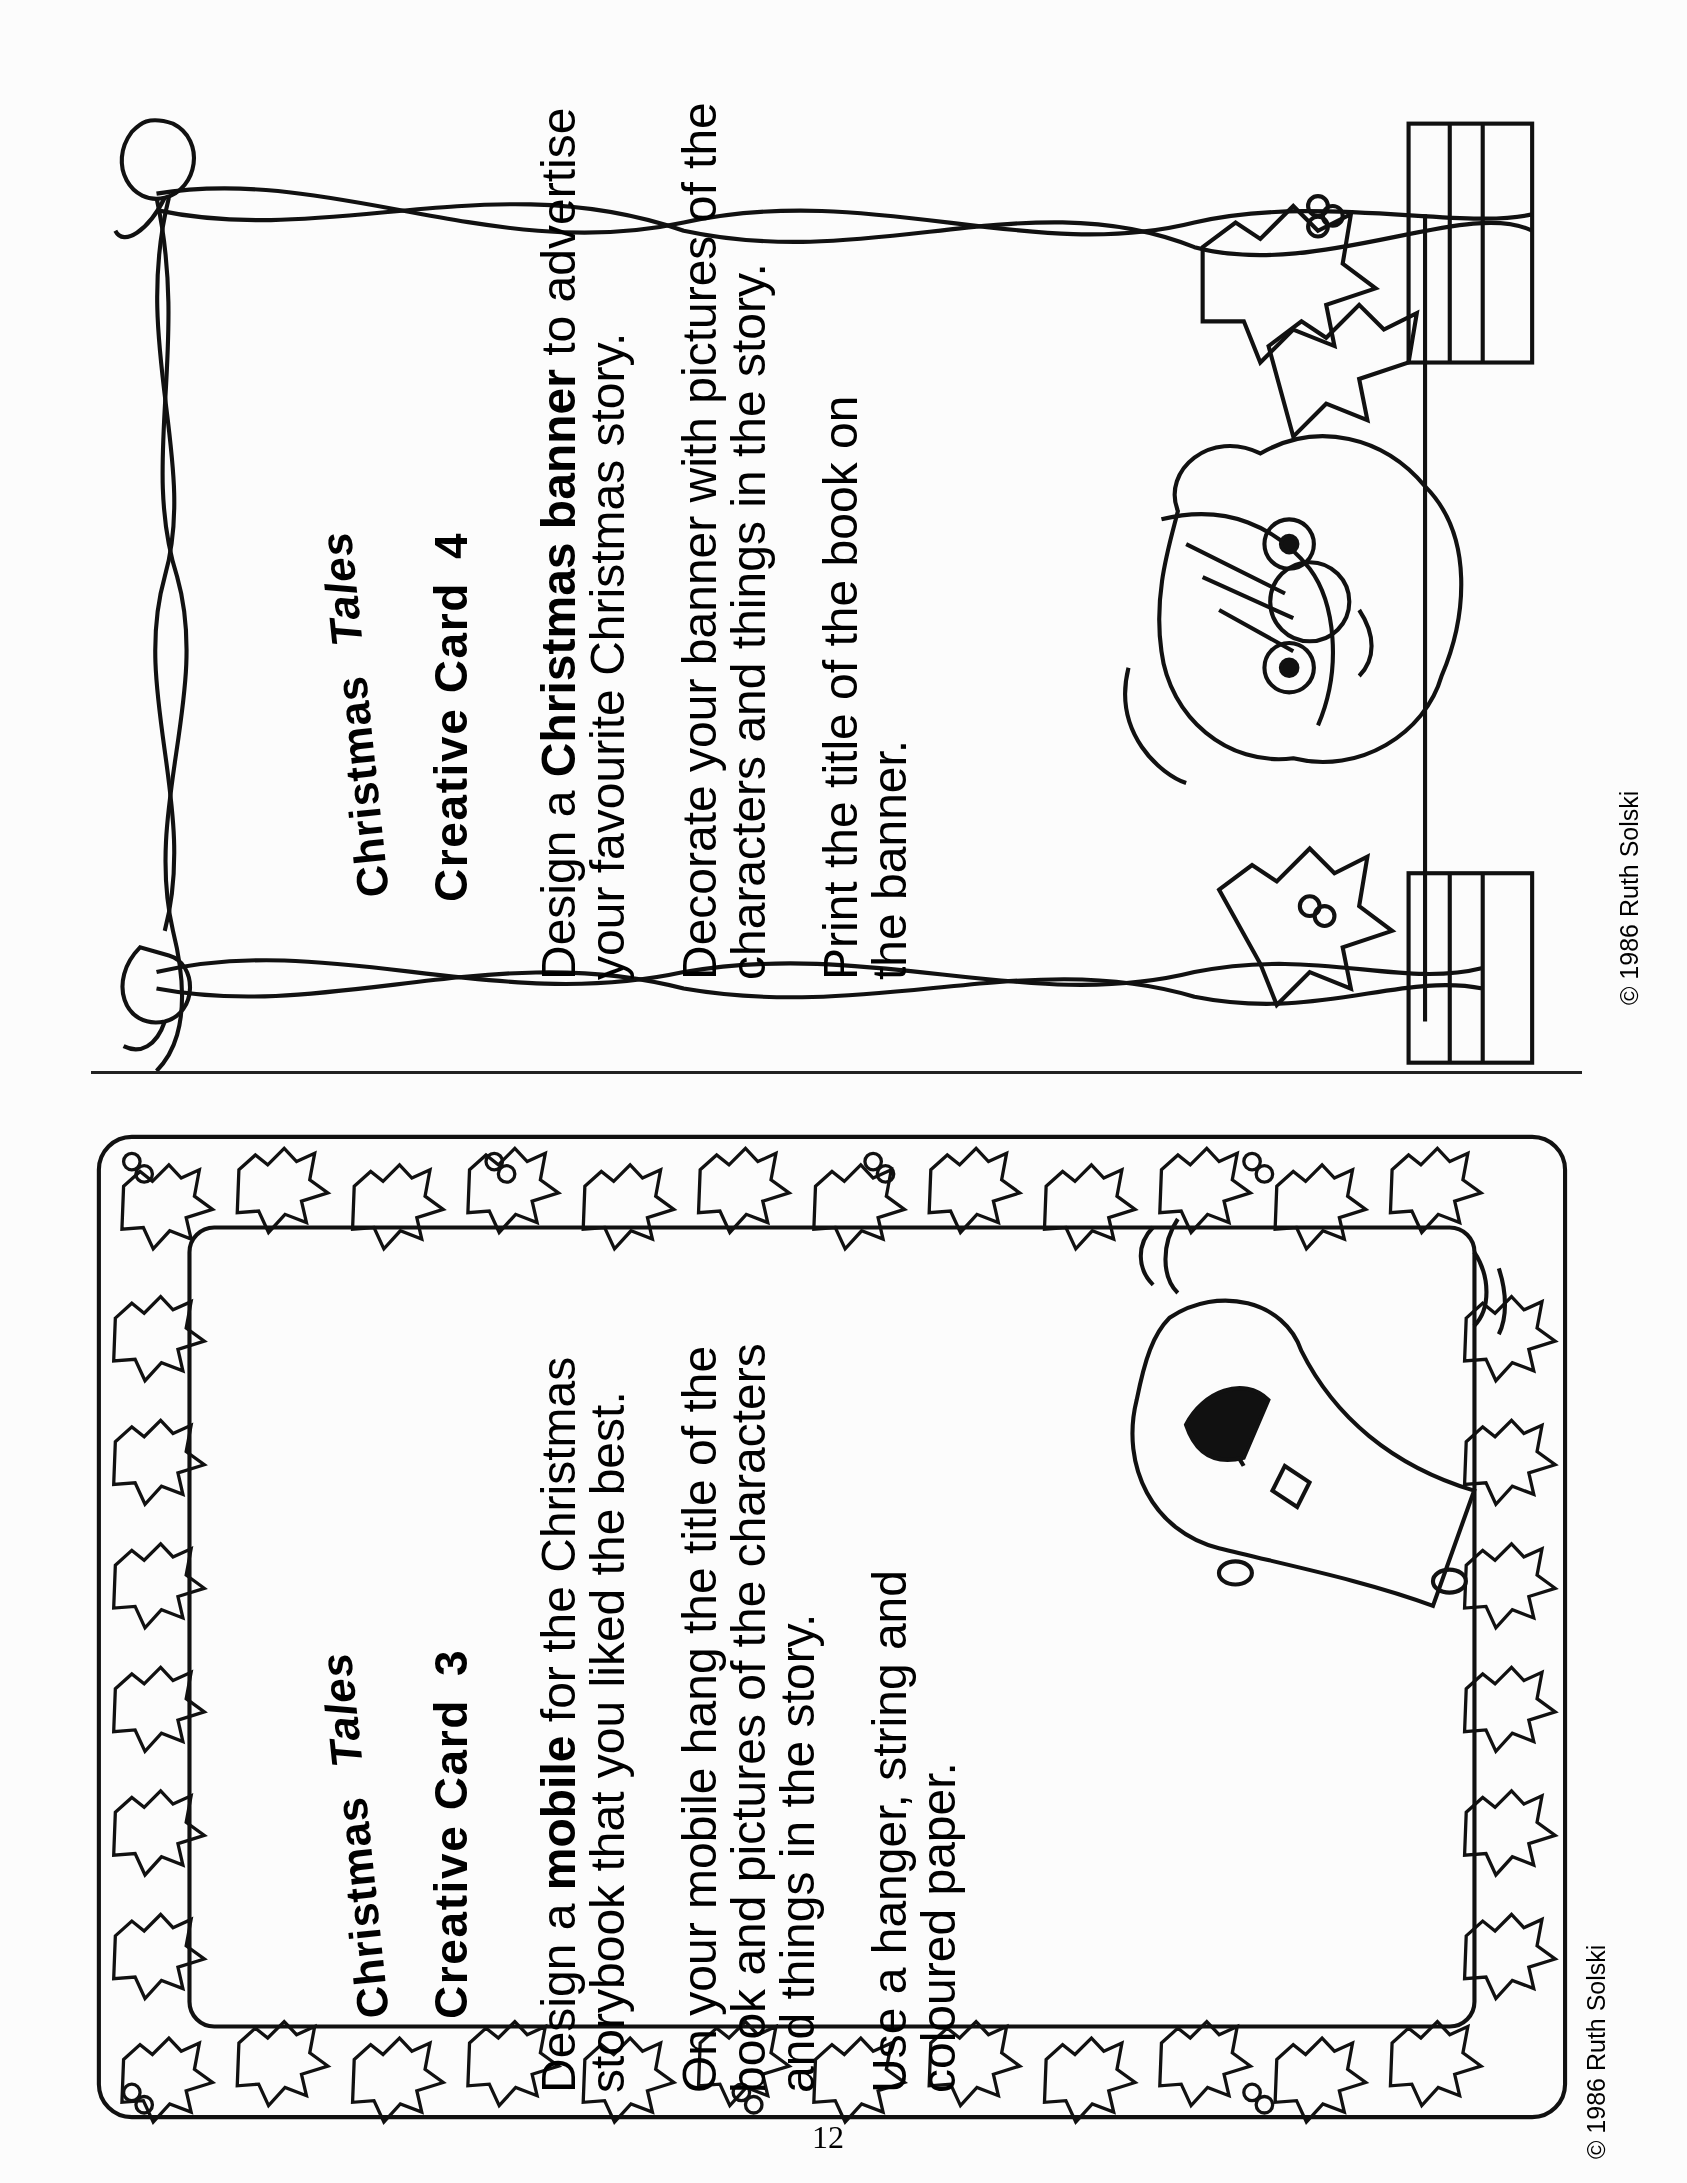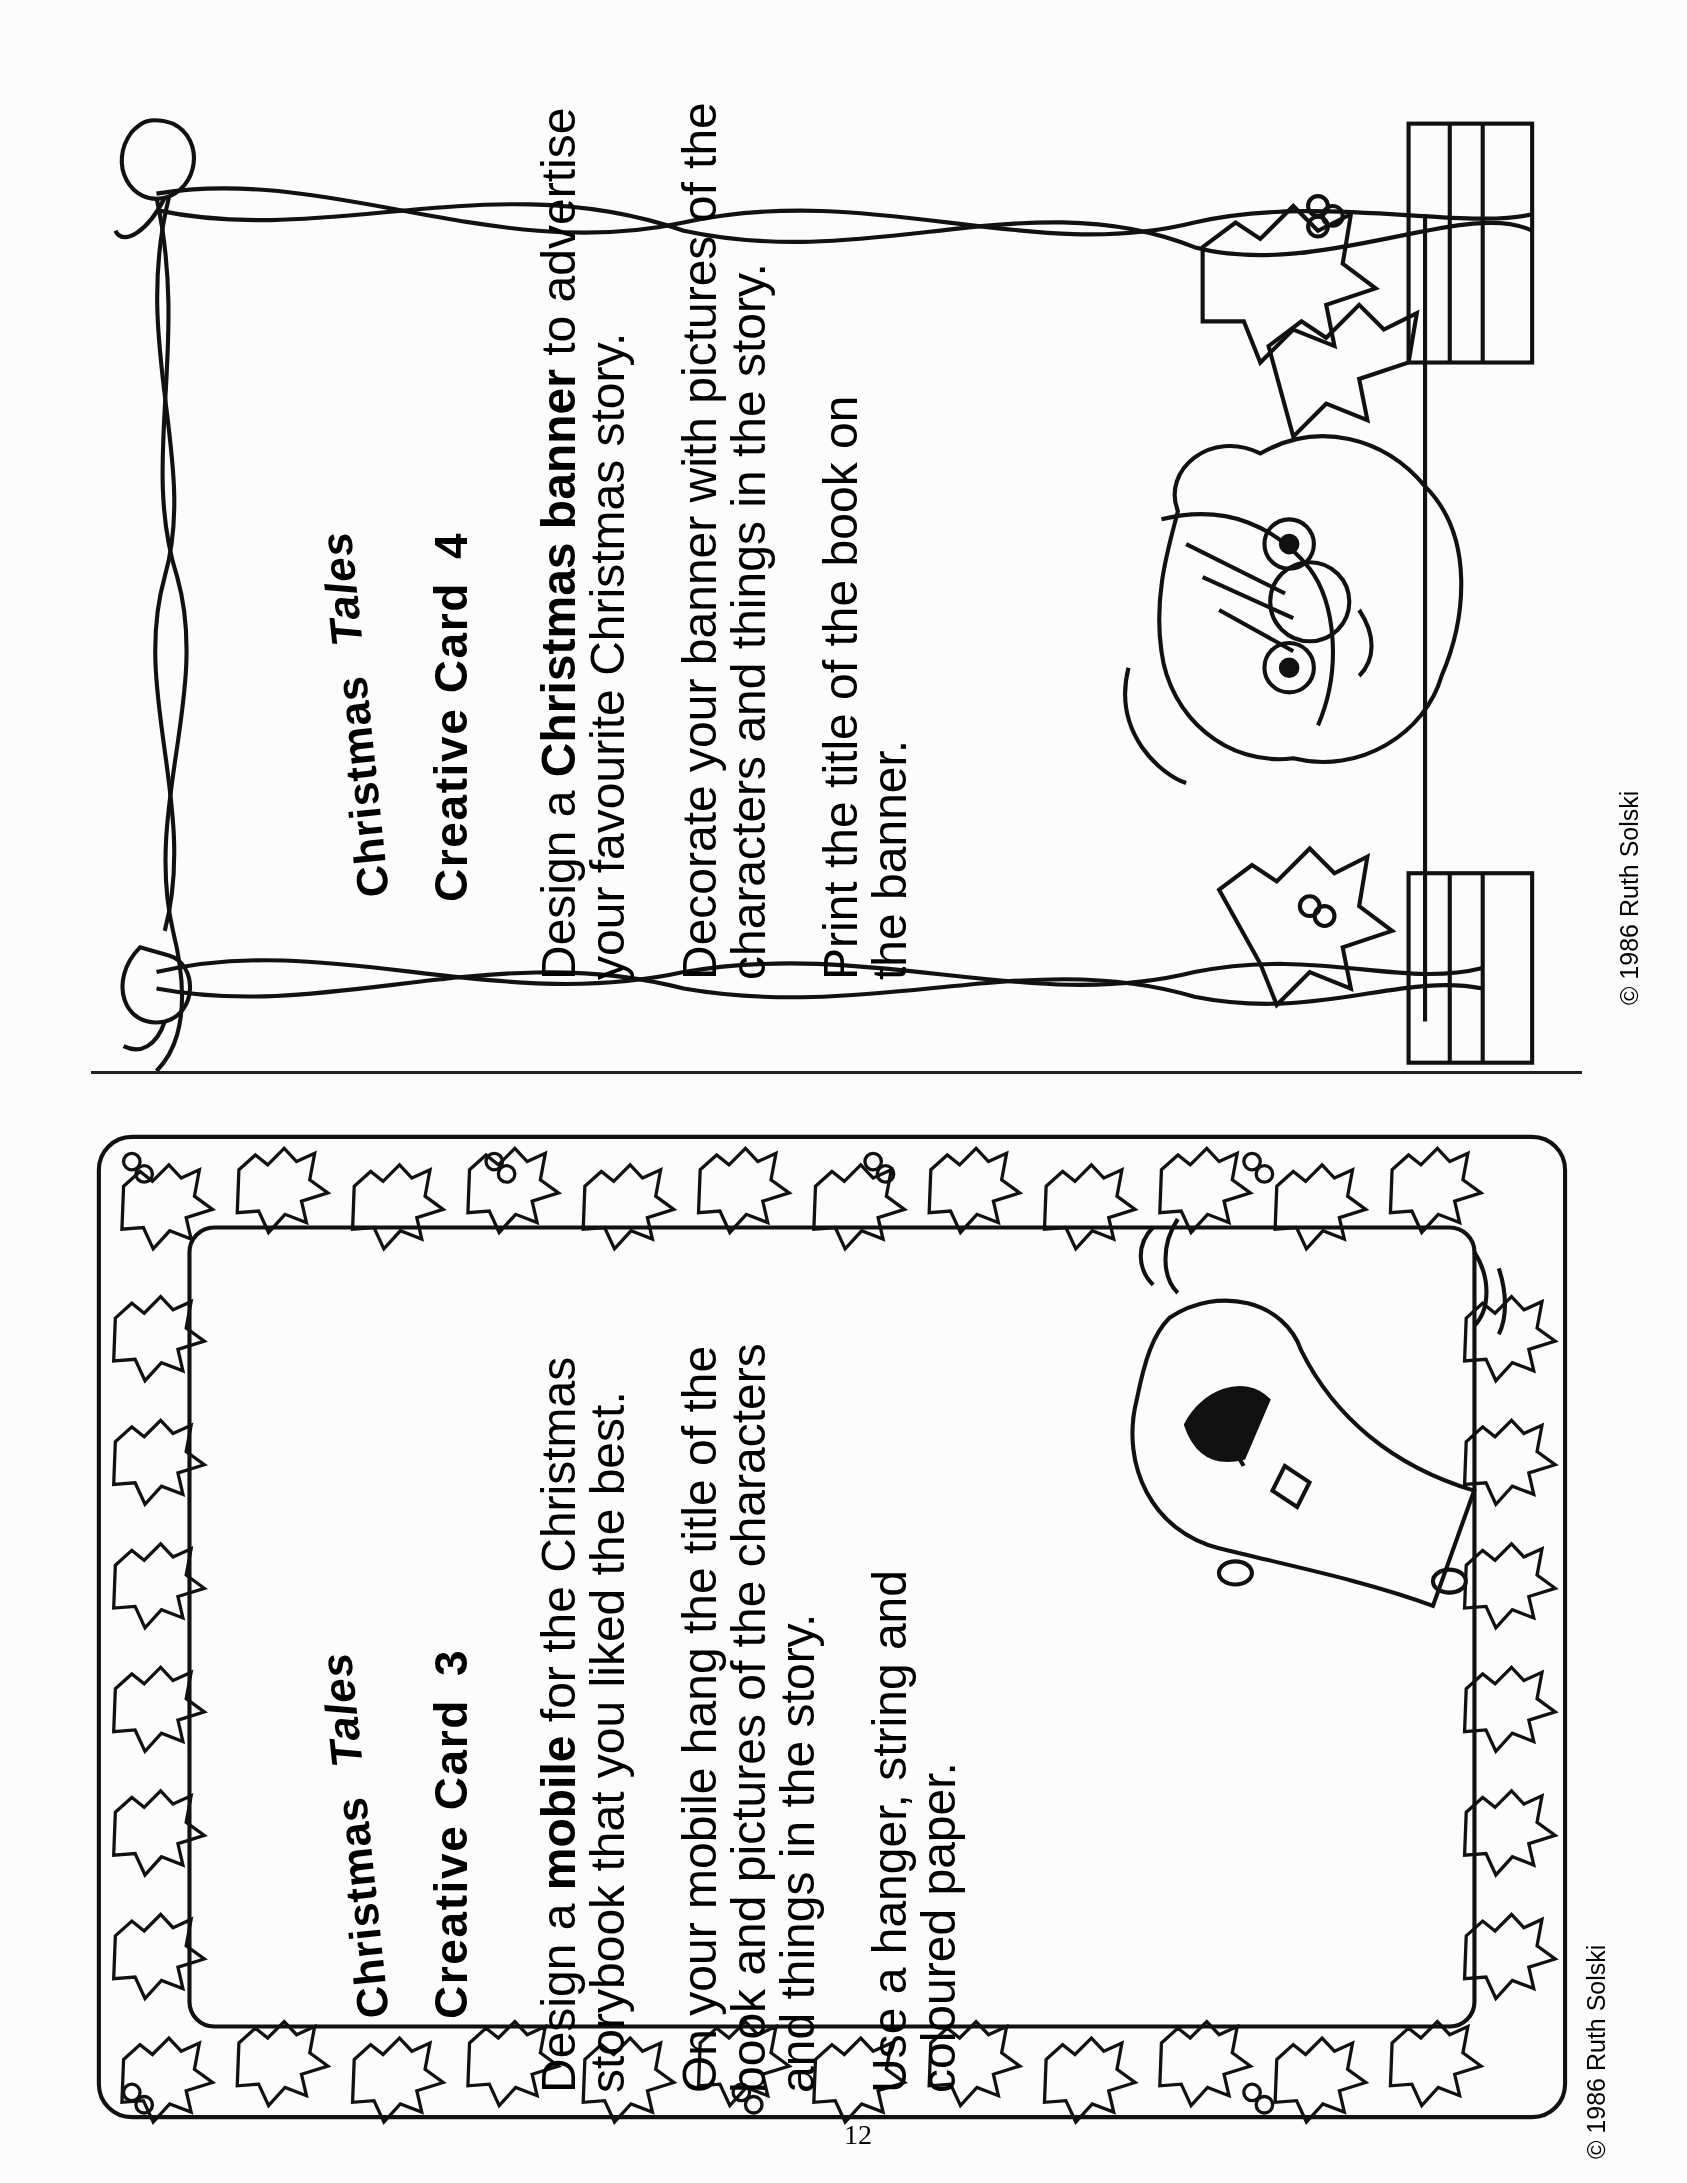--- a/index.html
+++ b/index.html
@@ -9,21 +9,21 @@
   .card{position:absolute;}
   
   .rot{position:absolute;transform-origin:0 0;transform:rotate(-90deg);}
   .series{font-weight:bold;font-size:44px;letter-spacing:0.8px;}
   .series .t2{font-style:italic;margin-left:30px;}
   .heading{font-weight:bold;font-size:46px;letter-spacing:1.6px;white-space:nowrap;}
   .heading .num{margin-left:23px;}
   .para{font-size:48px;line-height:1.02;margin:0 0 43px 0;width:931px;}
   .para b{font-weight:bold;}
   .copyright{font-size:25px;white-space:nowrap;}
-  .pagenum{position:absolute;left:812px;top:2119px;font-size:28px;font-family:"Liberation Serif",serif;margin-left:32px;}
+  .pagenum{position:absolute;left:812px;top:2119px;font-size:32px;font-family:"Liberation Serif",serif;}
   svg{position:absolute;overflow:visible;}
 </style>
 </head>
 <body>
 
 <div class="page">
 
   <div class="card" style="left:0;top:0;width:1687px;height:1071px;">
 
     <svg width="1687" height="1071" viewBox="0 0 2048 1300" style="left:0;top:0;">

